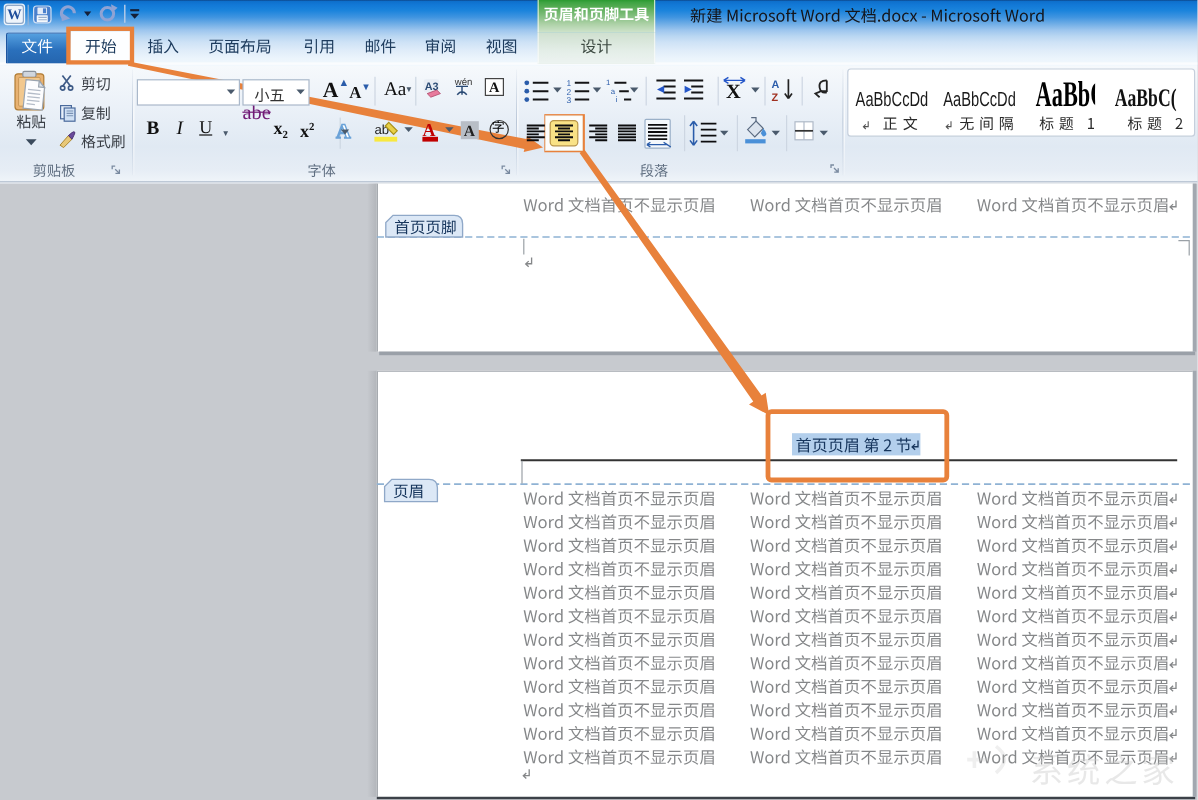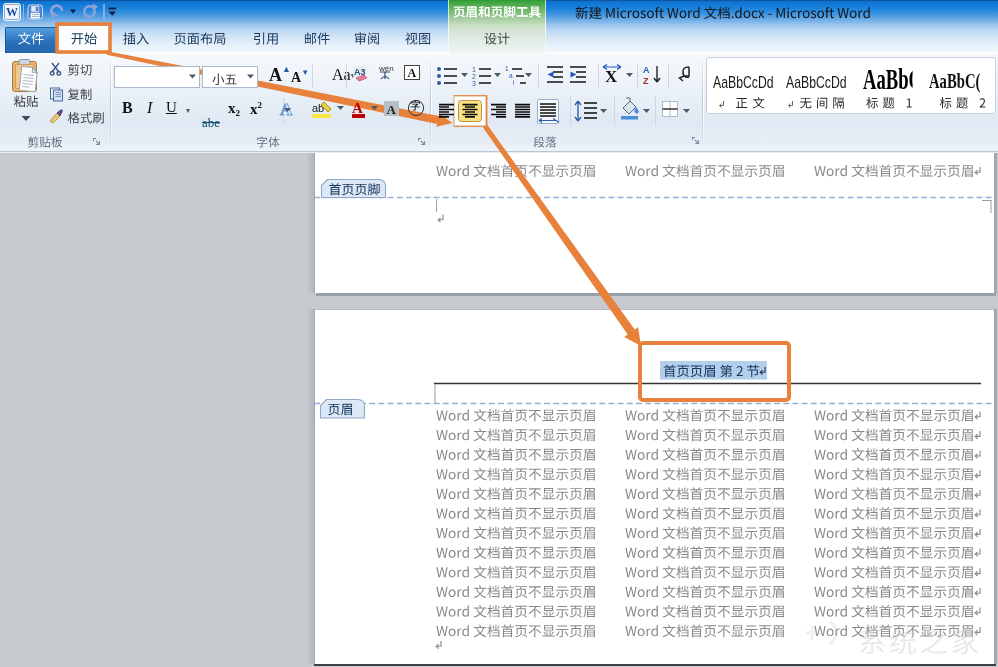--- a/index.html
+++ b/index.html
@@ -47,28 +47,28 @@
 <div class="ab" style="left:306px;top:309px;width:8px;height:355px;background:linear-gradient(90deg,rgba(199,202,207,0),#b2b5ba)"></div>
 <div class="ab" id="page2"></div>
 <div class="ab" id="page2bot"></div>
 <div class="ab rsh" style="top:153px;height:140px"></div>
 <div class="ab rsh" style="top:309px;height:355px"></div>
 
 <div class="ab serif" style="left:122px;top:99px;font-size:16px;font-weight:bold;color:#111">B</div>
 <div class="ab serif" style="left:147px;top:99px;font-size:16px;font-style:italic;color:#111">I</div>
 <div class="ab serif" style="left:166px;top:99px;font-size:15px;text-decoration:underline;color:#111">U</div>
 <div class="ab" style="left:186px;top:106px;font-size:8px;color:#4a5a6c">▾</div>
-<div class="ab serif" style="left:202px;top:115px;font-size:13px;text-decoration:line-through;color:#0c4a6e">abe</div>
+<div class="ab serif" style="left:202px;top:84px;font-size:17px;text-decoration:line-through;color:#701a75">abe</div>
 <div class="ab serif" style="left:228px;top:100px;font-size:15px;font-weight:bold;color:#111">x<span style="font-size:9px;vertical-align:-3px">2</span></div>
 <div class="ab serif" style="left:250px;top:100px;font-size:15px;font-weight:bold;color:#111">x<span style="font-size:9px;vertical-align:6px">2</span></div>
 <div class="ab" style="left:283px;top:98px;width:1px;height:26px;background:#cdd6e2"></div>
 <div class="ab serif" style="left:269px;top:64px;font-size:18px;font-weight:bold;color:#111">A<span style="font-size:9px;color:#2a5caa;vertical-align:9px">▲</span></div>
 <div class="ab serif" style="left:291px;top:68px;font-size:14px;font-weight:bold;color:#111">A<span style="font-size:8px;color:#2a5caa;vertical-align:7px">▼</span></div>
 <div class="ab" style="left:312px;top:64px;width:1px;height:24px;background:#cdd6e2"></div>
-<div class="ab serif" style="left:332px;top:66px;font-size:16px;color:#111">Aa<span style="font-size:8px;color:#4a5a6c;vertical-align:2px">▾</span></div>
+<div class="ab serif" style="left:320px;top:66px;font-size:16px;color:#111">Aa<span style="font-size:8px;color:#4a5a6c;vertical-align:2px">▾</span></div>
 <div class="ab" style="left:346px;top:64px;width:1px;height:24px;background:#cdd6e2"></div>
 
 <div class="ab" style="left:713px;top:73px;font-size:17px;color:#1a1a1a;transform:scaleX(0.72);transform-origin:0 0">AaBbCcDd</div>
 <div class="ab" style="left:786px;top:73px;font-size:17px;color:#1a1a1a;transform:scaleX(0.72);transform-origin:0 0">AaBbCcDd</div>
 <div class="ab serif" style="left:863px;top:62px;font-size:30px;font-weight:bold;color:#000;width:80px;overflow:hidden;white-space:nowrap;transform:scaleX(0.62);transform-origin:0 0">AaBbC</div>
 <div class="ab serif" style="left:929px;top:69px;font-size:21px;font-weight:bold;color:#111;width:85px;overflow:hidden;white-space:nowrap;transform:scaleX(0.7);transform-origin:0 0">AaBbC(</div>
 <svg class="ab" style="left:0;top:0" width="998" height="667" viewBox="0 0 998 667">
 <defs>
         <path id="g002d" d="M46 245V315H303V245Z"></path>
         <path id="g002e" d="M139 -13Q112 -13 92 6Q73 26 73 56Q73 88 92 107Q112 126 139 126Q166 126 186 107Q205 88 205 56Q205 26 186 6Q166 -13 139 -13Z"></path>

